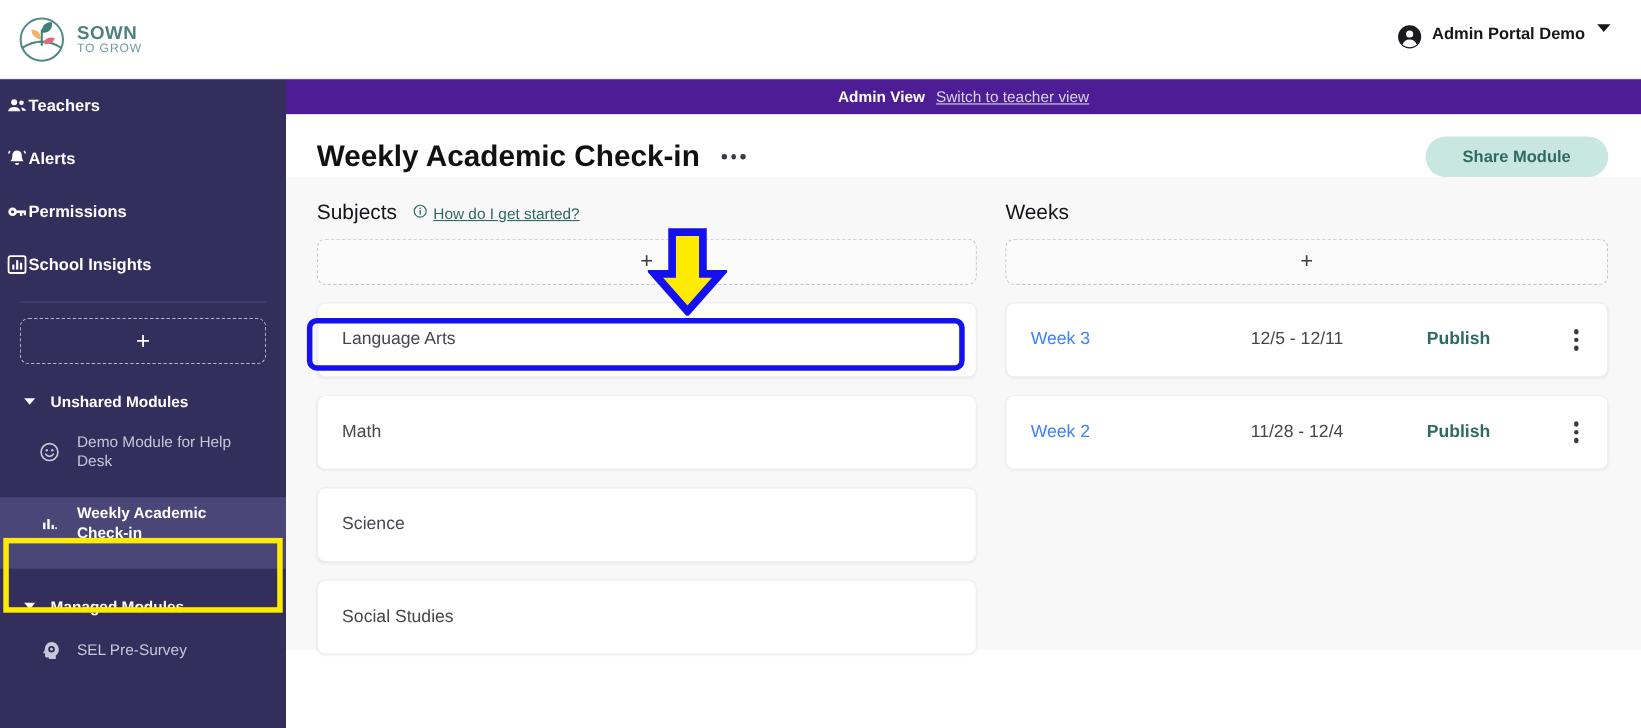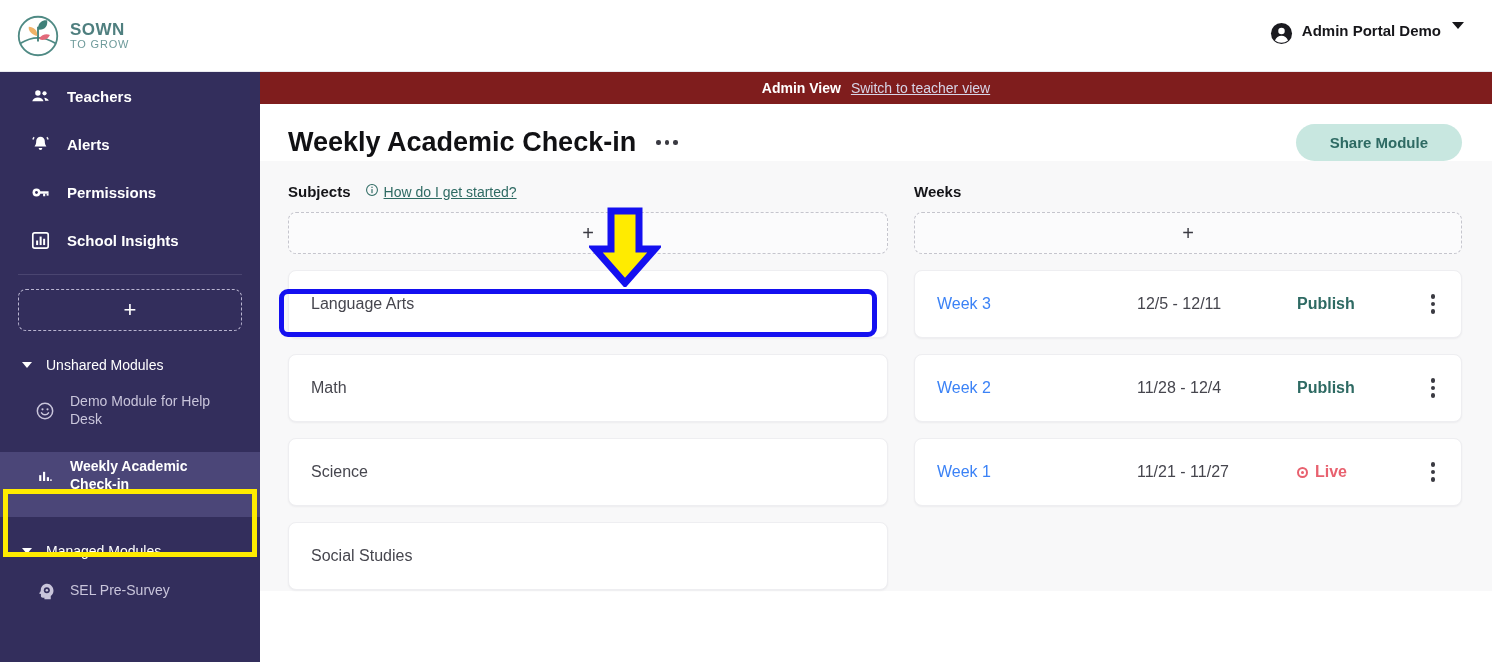--- a/index.html
+++ b/index.html
@@ -34,39 +34,39 @@
     border-right: 6px solid transparent; border-top: 7px solid #16161a;
     margin-left: 2px;
   }
 
   
   .sidebar {
     position: absolute; top: 72px; left: 0; width: 260px; height: 590px;
     background: #332e5c; overflow: hidden;
   }
   .nav-item {
-    display: flex; align-items: center; gap: 16px;
-    height: 48px; padding: 0 14px 0 29px; color: #ffffff; cursor: pointer;
+    display: flex; align-items: center; 
+    height: 48px; padding: 0 14px 0 4px; color: #ffffff; cursor: pointer;
   }
   .nav-item .nlabel { font-size: 15px; font-weight: bold; color: #ffffff; }
   .nav-icon {
     width: 22px; flex: 0 0 22px; display: flex; align-items: center;
     justify-content: center; color: #ffffff;
   }
   .nav-divider { height: 1px; background: #4a4570; margin: 10px 18px 0; }
   .add-module-btn {
     margin: 14px 18px 0; height: 42px; border: 1.6px dashed #b9b5d0;
     border-radius: 8px; display: flex; align-items: center; justify-content: center;
     color: #ffffff; font-size: 22px; font-weight: 300; cursor: pointer;
   }
   .group-header {
     display: flex; align-items: center; gap: 14px;
     height: 44px; padding: 0 14px 0 20px; cursor: pointer; margin-top: 12px;
   }
-  .group-header .glabel { font-size: 14px; font-weight: normal; color: #ffffff; }
+  .group-header .glabel { font-size: 14px; font-weight: bold; color: #ffffff; }
   .chev {
     width: 0; height: 0; border-left: 5px solid transparent;
     border-right: 5px solid transparent; border-top: 6px solid #ffffff;
     flex: 0 0 10px; margin-left: 2px;
   }
   .module-item {
     display: flex; align-items: center; gap: 14px;
     min-height: 54px; padding: 6px 12px 23px 34px; cursor: pointer;
   }
   .module-item .mlabel {
@@ -79,21 +79,21 @@
     justify-content: center; color: #ffffff;
   }
   .sidebar-highlight {
     position: absolute; left: 3px; top: 489px; width: 254px; height: 68px;
     border: 5px solid #ffeb00; pointer-events: none; z-index: 40;
   }
 
   
   .adminbar {
     position: absolute; top: 72px; left: 260px; width: 1232px; height: 32px;
-    background: #7f1d1d; display: flex; align-items: center; justify-content: center;
+    background: #4c1d95; display: flex; align-items: center; justify-content: center;
     gap: 10px;
   }
   .adminbar .av { font-size: 14px; font-weight: bold; color: #ffffff; }
   .adminbar .sw {
     font-size: 14px; color: #d7d4e6; text-decoration: underline; cursor: pointer;
   }
 
   
   .main {
     position: absolute; top: 104px; left: 260px; width: 1232px; height: 558px;
@@ -126,21 +126,21 @@
     content: ""; position: absolute; left: 0; right: 0; bottom: -1px;
     height: 3px; background: #2e6a63;
   }
   .content {
     padding: 22px 30px 0 28px; display: flex; gap: 26px;
     background: #f8f8f9; height: 430px;
   }
   .col-subjects { width: 600px; flex: 0 0 600px; }
   .col-weeks { flex: 1; }
   .col-head { display: flex; align-items: baseline; gap: 14px; margin-bottom: 12px; }
-  .col-title { font-size: 15px; font-weight: bold; color: #141418; }
+  .col-title { font-size: 19px; font-weight: normal; color: #141418; }
   .help-link {
     display: inline-flex; align-items: center; gap: 5px;
     font-size: 14px; color: #2e6a63; cursor: pointer;
   }
   .help-link .ltext { text-decoration: underline; }
   .add-row {
     height: 42px; border: 1.5px dashed #c5c5cd; border-radius: 8px;
     background: #fbfbfc; display: flex; align-items: center; justify-content: center;
     color: #3a3a42; font-size: 20px; font-weight: 300; cursor: pointer;
     margin-bottom: 16px;
@@ -404,33 +404,20 @@
           <span class="week-status">
             <span class="status-publish">Publish</span>
           </span>
           <span class="dots-v">
               <i></i>
               <i></i>
               <i></i>
             </span>
         </div>
 
-        <div class="week-card">
-          <span class="week-name">Week 1</span>
-          <span class="week-range">11/21 - 11/27</span>
-          <span class="week-status">
-            <span class="live-dot"></span>
-            <span class="status-live">Live</span>
-          </span>
-          <span class="dots-v">
-              <i></i>
-              <i></i>
-              <i></i>
-            </span>
-        </div>
       </div>
     </div>
   </div>
 
   <div class="ann-box-subjects-add"></div>
   <div class="ann-arrow">
     <svg viewBox="0 0 72 80" width="72" height="80">
       <polygon points="22,4 50,4 50,42 66,42 36,76 6,42 22,42" fill="#ffeb00" stroke="#1410f0" stroke-width="7" stroke-linejoin="miter"></polygon>
     </svg>
   </div>

